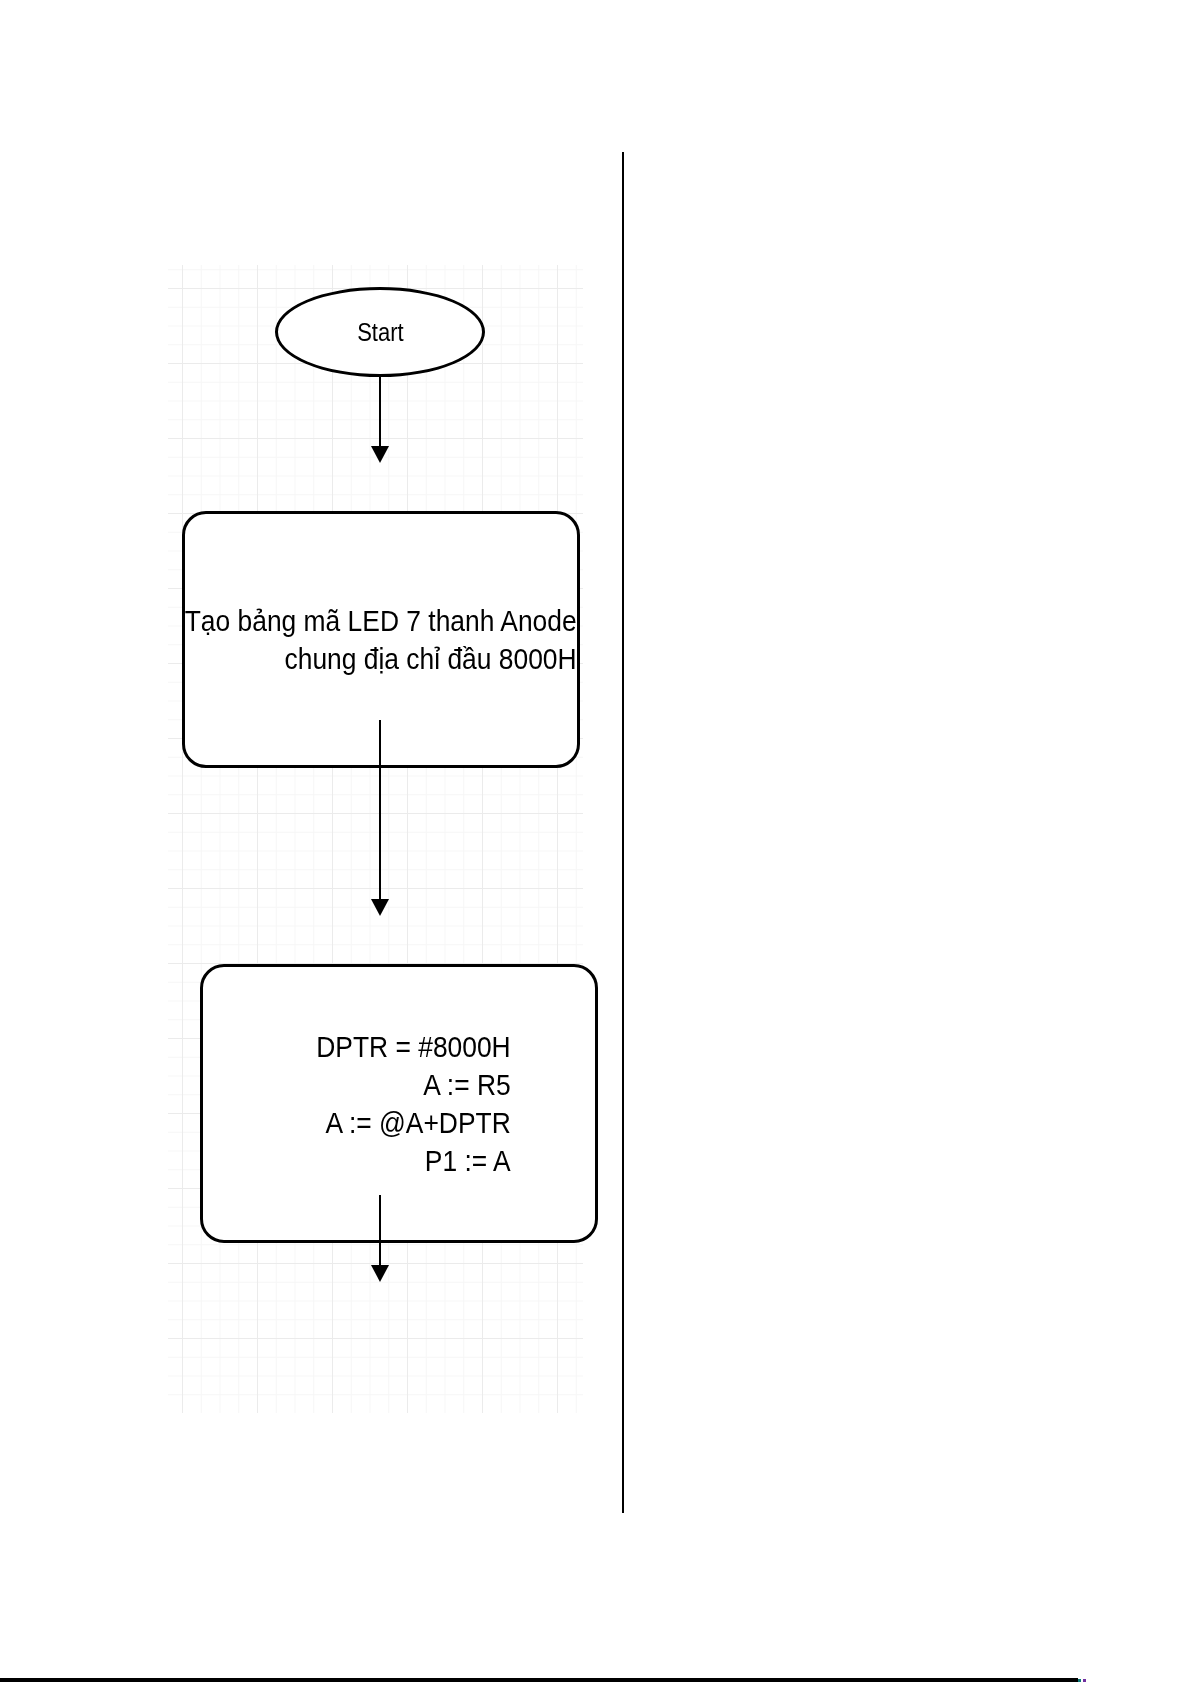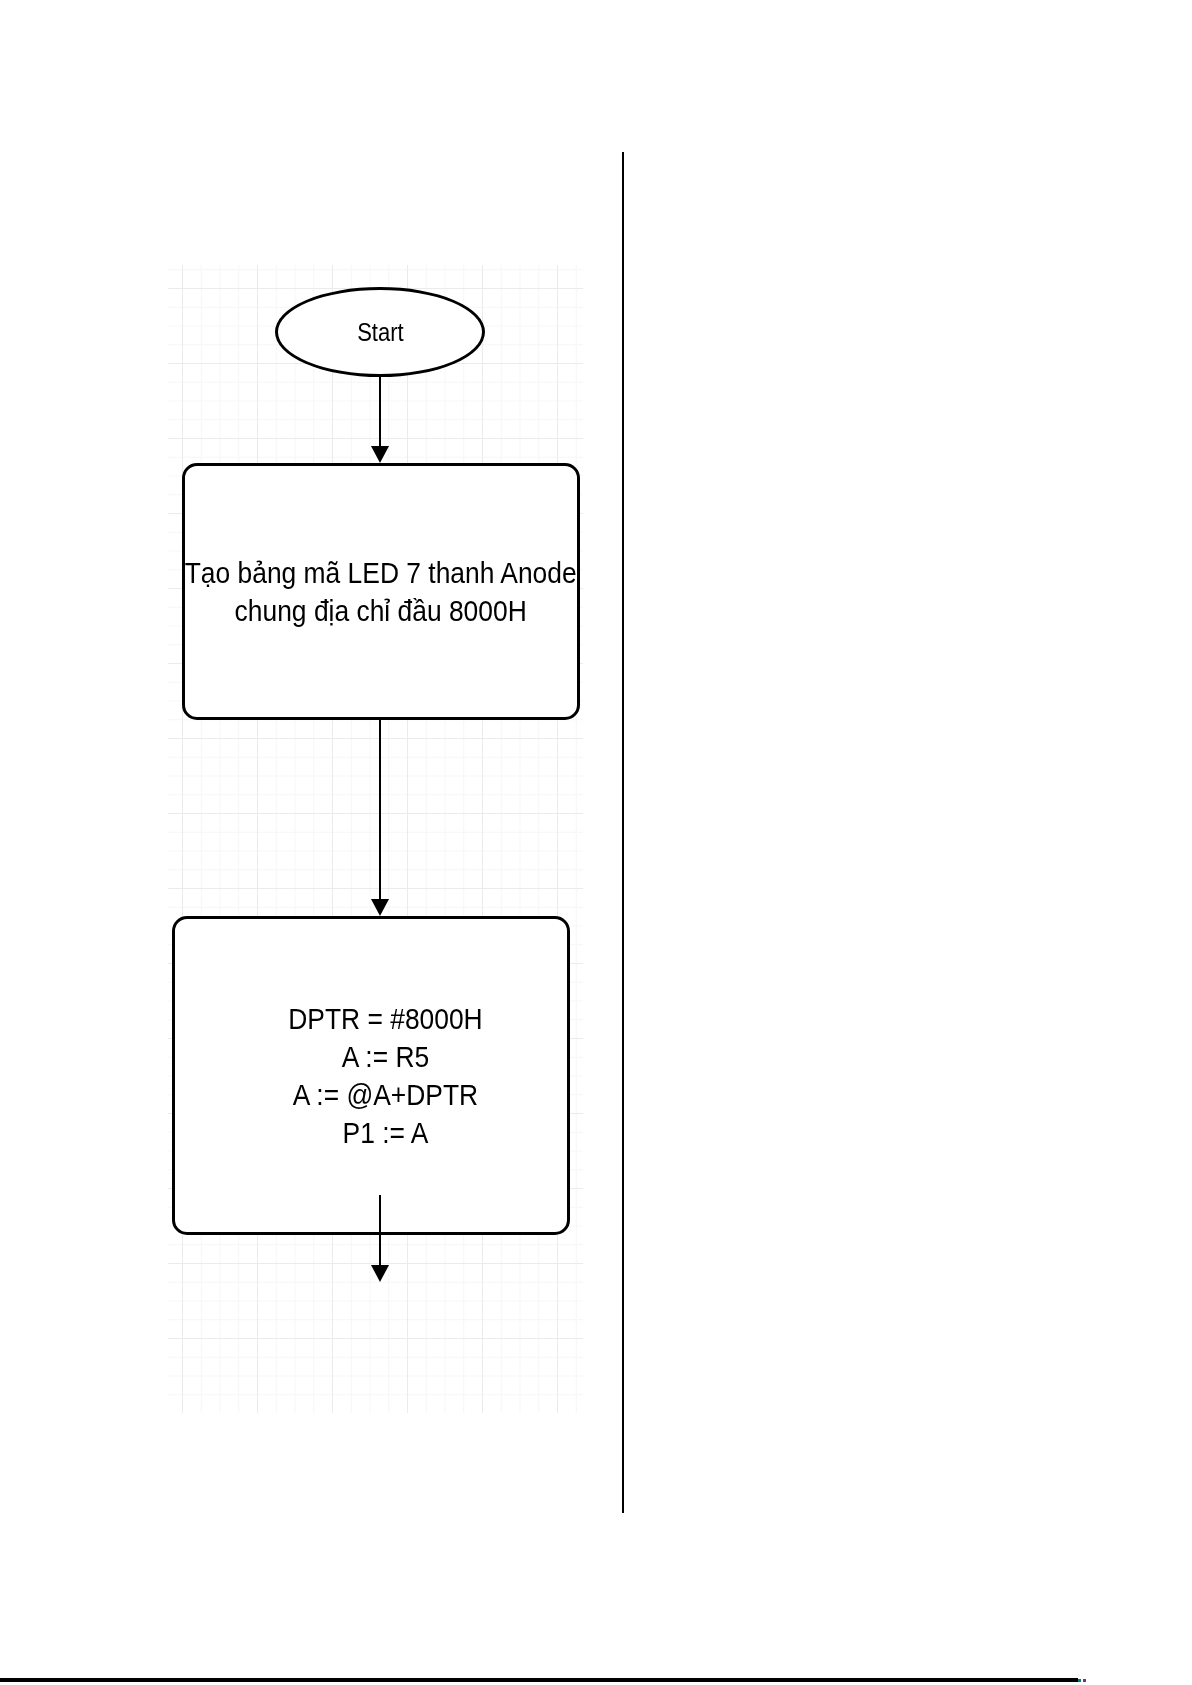--- a/index.html
+++ b/index.html
@@ -34,29 +34,29 @@
   }
 
   
   .node {
     position: absolute;
     background: #ffffff;
     border: 3px solid #000000;
     display: flex;
     align-items: center;
     justify-content: center;
-    text-align: center;
+    text-align: right;
   }
   .ellipse { border-radius: 50%; }
-  .rounded { border-radius: 15px; }
+  .rounded { border-radius: 24px; margin-top: 48px; }
 
   .node-start { left: 275px; top: 287px; width: 210px; height: 90px; }
   .node-end   { left: 293px; top: 1282px; width: 176px; height: 133px; }
   .node-p1    { left: 182px; top: 463px; width: 398px; height: 257px; }
-  .node-p2    { left: 172px; top: 916px; width: 398px; height: 319px; padding-left: 28px; }
+  .node-p2    { left: 200px; top: 916px; width: 398px; height: 279px; padding-left: 28px; }
 
   .label { font-size: 25px; transform: scaleX(0.88); white-space: nowrap; }
   .box-text { font-size: 30px; line-height: 38px; transform: scaleX(0.88); white-space: nowrap; }
 
   
   .arrow { position: absolute; width: 20px; }
   .arrow-1 { left: 370px; top: 377px; height: 86px; }
   .arrow-2 { left: 370px; top: 720px; height: 196px; }
   .arrow-3 { left: 370px; top: 1195px; height: 87px; }
   .arrow .shaft {

